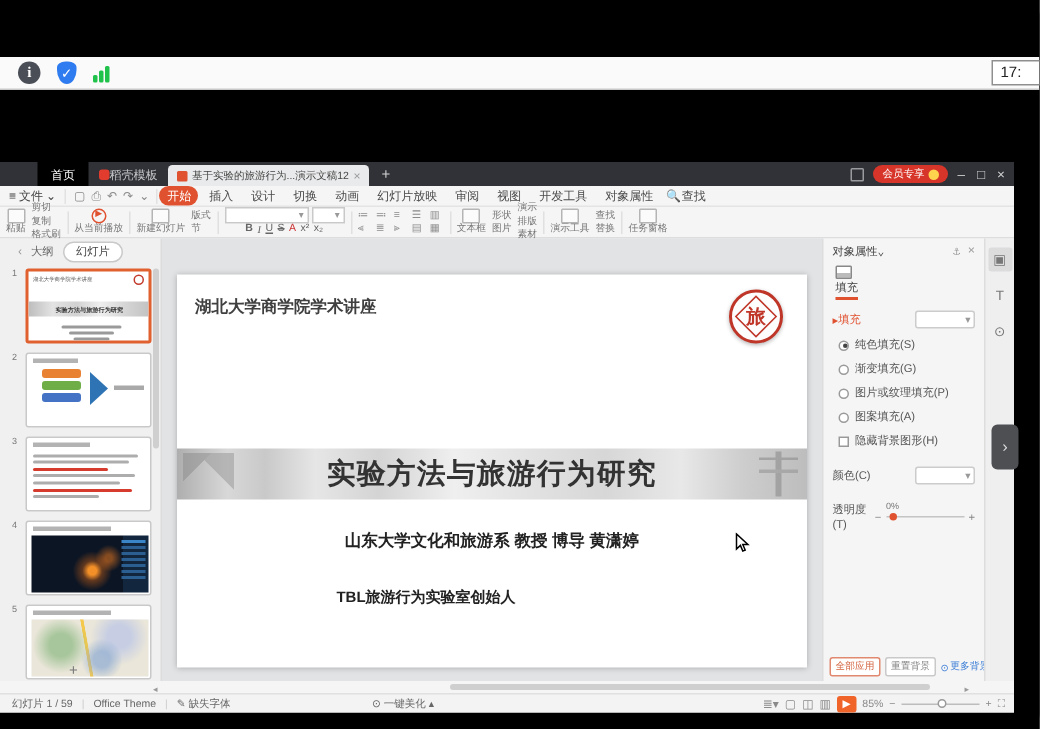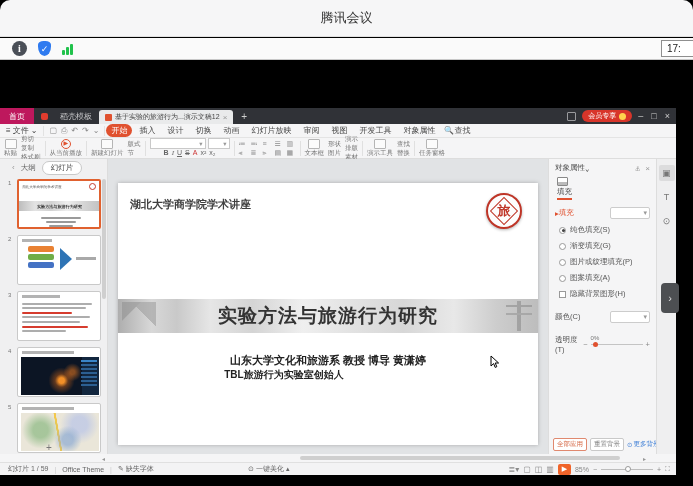--- a/index.html
+++ b/index.html
@@ -17,22 +17,22 @@
   .ic-signal i { display:block; width:2.5px; background:#21c24c; border-radius:1px; }
   .ic-signal i:nth-child(1){height:5px;} .ic-signal i:nth-child(2){height:8px;} .ic-signal i:nth-child(3){height:11px;}
   #timebox { position:absolute; right:-10px; top:2px; width:42px; height:17px; border:1px solid #8f8f8f; background:#fff; font-size:10px; color:#222; display:flex; align-items:center; padding-left:5px; }
   #screen { position:absolute; left:0; top:60px; width:693px; height:426px; background:#000; }
 
   
   #wps { position:absolute; left:0; top:108px; width:676px; height:367px; background:#f5f5f6; font-size:8px; color:#555; }
 
   
   .tabbar { position:absolute; left:0; top:0; width:676px; height:16px; background:#303237; display:flex; align-items:center; }
-  .tab-home { background:#be185d; color:#fff; font-size:8px; padding:0 9px; height:16px; display:flex; align-items:center; }
-  .tab-tpl { color:#c7c7c9; font-size:8px; padding:0 7px; display:flex; align-items:center; gap:12px; }
+  .tab-home { background:#000000; color:#fff; font-size:8px; padding:0 9px; height:16px; display:flex; align-items:center;margin-left:25px; }
+  .tab-tpl { color:#c7c7c9; font-size:8px; padding:0 7px; display:flex; align-items:center; gap:0; }
   .tab-tpl .dot { width:7px; height:7px; background:#e23c2e; border-radius:2px; }
   .tab-doc { background:#e9eaeb; color:#444; height:14px; margin-top:2px; border-radius:3px 3px 0 0; display:flex; align-items:center; gap:3px; padding:0 6px; font-size:7px; max-width:150px; }
   .tab-doc .wicon { width:7px; height:7px; background:#e0512f; border-radius:1px; }
   .tab-doc .close { color:#999; font-size:8px; }
   .tab-add { color:#cfcfcf; font-size:10px; padding:0 8px; }
   .tabbar-right { margin-left:auto; display:flex; align-items:center; gap:6px; padding-right:6px; }
   .grid-ic { width:9px; height:9px; border:1px solid #9a9b9e; border-radius:1px; }
   .member { background:#d8352a; color:#fff; border-radius:7px; font-size:7px; padding:1px 6px; display:flex; align-items:center; gap:3px; }
   .member .b { width:7px; height:7px; border-radius:50%; background:#ffd34d; }
   .winbtns { display:flex; gap:8px; color:#cfcfcf; font-size:9px; }
@@ -112,21 +112,21 @@
   .slide { position:absolute; left:10px; top:24px; width:420px; height:262px; background:#fff; box-shadow:0 0 4px rgba(0,0,0,.25); }
   .s-head { position:absolute; left:12px; top:14px; font-size:11px; font-weight:bold; color:#404040; }
   .seal { position:absolute; right:16px; top:10px; width:36px; height:36px; border-radius:50%; border:2.5px solid #bf3527; background:#fdfdfd; box-shadow:0 1px 3px rgba(0,0,0,.3); display:flex; align-items:center; justify-content:center; }
   .seal .dia { position:absolute; width:20px; height:20px; border:1.5px solid #bf3527; transform:rotate(45deg); }
   .seal .ch { color:#bf3527; font-weight:bold; font-size:13px; position:relative; }
   .band { position:absolute; left:0; top:116px; width:420px; height:34px; background:linear-gradient(90deg,#aeaeae 0%,#d8d8d8 8%,#c9c9c9 14%,#e6e6e6 22%,#d4d4d4 32%,#efefef 44%,#e2e2e2 56%,#d7d7d7 68%,#e8e8e8 80%,#cdcdcd 90%,#bdbdbd 100%); display:flex; align-items:center; justify-content:center; }
   .band .bl { position:absolute; left:4px; top:3px; width:34px; height:28px; background:linear-gradient(135deg,#8f8f8f 30%,transparent 31%),linear-gradient(45deg,transparent 60%,#9b9b9b 61%); opacity:.55; }
   .band .br { position:absolute; right:6px; top:2px; width:26px; height:30px; opacity:.6; background:linear-gradient(#8d8d8d 2px,transparent 2px) 0 4px/26px 6px no-repeat, linear-gradient(#979797 2px,transparent 2px) 0 12px/26px 6px no-repeat, linear-gradient(#8d8d8d,#8d8d8d) 11px 0/4px 30px no-repeat; }
   .s-title { font-size:19px; font-weight:bold; color:#333; letter-spacing:1px; position:relative; }
   .s-author { position:absolute; left:0; top:170px; width:420px; text-align:center; font-size:11px; font-weight:bold; color:#222; }
-  .s-role { position:absolute; left:0; top:185px; width:332px; text-align:center; font-size:10px; font-weight:bold; color:#222; }
+  .s-role { position:absolute; left:0; top:208px; width:332px; text-align:center; font-size:10px; font-weight:bold; color:#222; }
   .s-email { position:absolute; left:0; top:210px; width:420px; text-align:center; font-size:9.5px; color:#333; font-family:"Liberation Serif",serif; }
   .cursor { position:absolute; left:372px; top:172px; }
 
   
   .props { position:absolute; left:548px; top:0; width:108px; height:295px; background:#f5f5f6; border-left:1px solid #ddd; font-size:7.5px; color:#555; }
   .p-head { display:flex; align-items:center; padding:4px 6px 2px 6px; color:#444;font-family:Liberation Mono, monospace; }
   .p-head .hic { margin-left:auto; color:#999; display:flex; gap:5px; font-size:8px; }
   .p-fillicon { margin:2px 0 0 8px; width:11px; height:9px; border:1px solid #888; border-radius:1px; background:linear-gradient(#fff 55%, #bbb 55%); }
   .p-tab { margin:1px 0 0 8px; color:#444; display:inline-block; border-bottom:2px solid #e0512f; padding-bottom:1px; }
   .p-sect { display:flex; align-items:center; margin:7px 6px 0 6px; color:#e0512f; }
@@ -169,23 +169,20 @@
   .zhandle { position:absolute; left:24px; top:-2.5px; width:6px; height:6px; border:1px solid #9a9a9a; background:#fff; border-radius:50%; }
 
   
   .expander { position:absolute; left:661px; top:283px; width:18px; height:30px; background:#4d4f52; border-radius:4px; color:#dcdcdc; font-size:11px; display:flex; align-items:center; justify-content:center; z-index:6; }
 </style>
 </head>
 <body>
 
 <div id="window">
 
-  <div id="titlebar">
-    <span class="t">腾讯会议</span>
-  </div>
 
   <div id="subbar">
     <div class="sub-icons">
       <span class="ic-info">i</span>
       <span class="ic-shield">✓</span>
       <span class="ic-signal">
           <i></i>
           <i></i>
           <i></i>
         </span>

